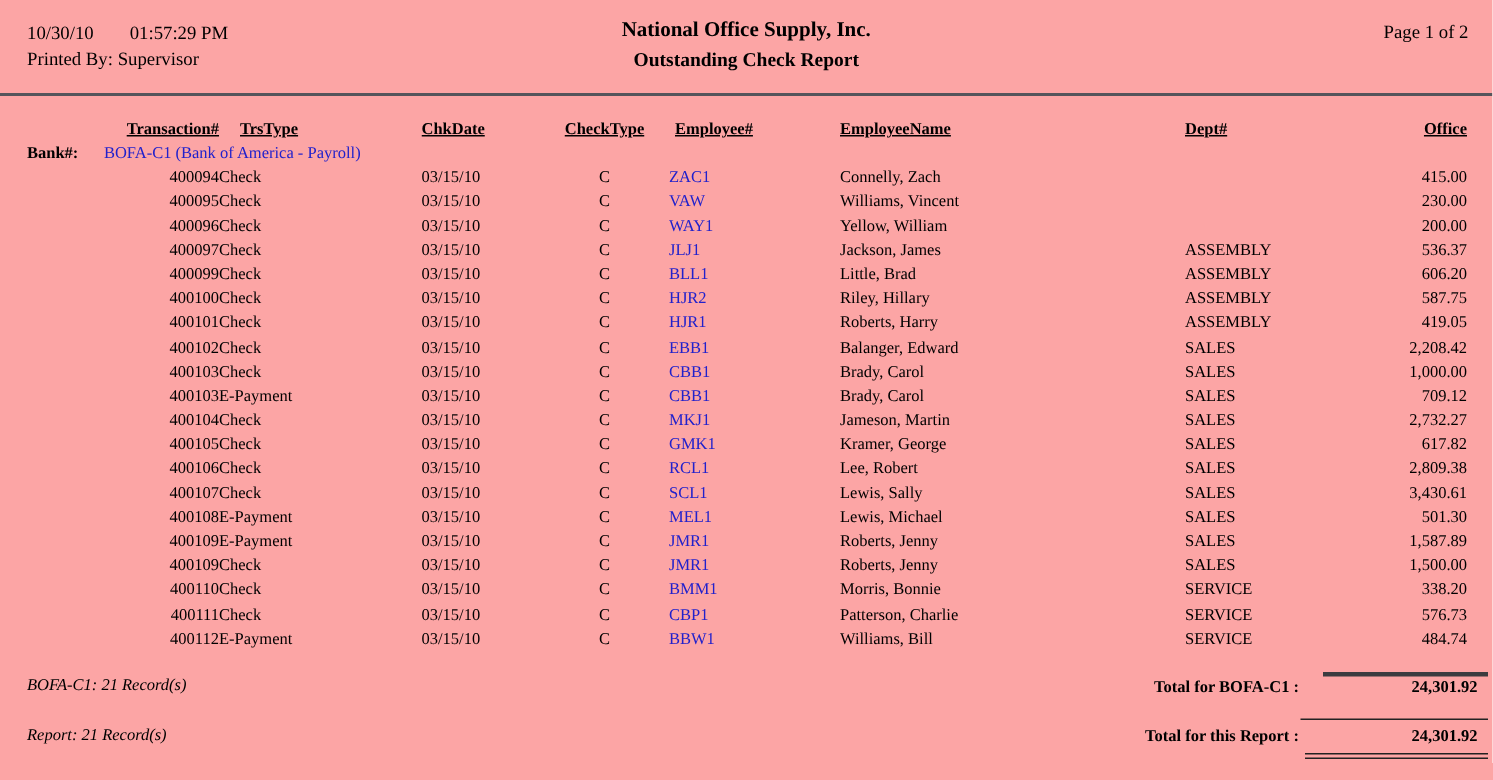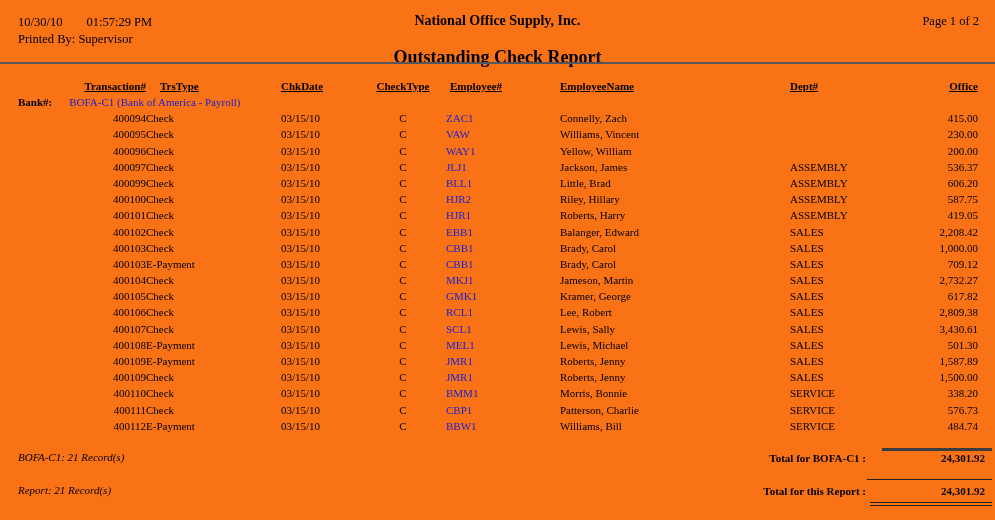--- a/index.html
+++ b/index.html
@@ -1,26 +1,26 @@
 <!DOCTYPE html>
 <html><head>
 <meta charset="utf-8">
 <style>
   * { margin:0; padding:0; box-sizing:border-box; }
   html,body { background:#ffffff; }
   .page {
-    position:relative; width:995px; height:520px; background:#f97316;
+    position:relative; width:995px; height:520px; background:#fca5a5;
     font-family:"Liberation Serif", serif; color:#000000; overflow:hidden;
   }
   
   .hdr-left { position:absolute; left:18px; top:14px; font-size:12.5px; line-height:17px; }
   .hdr-left .time { margin-left:24px; }
   .hdr-center { position:absolute; left:0; right:0; top:13px; text-align:center; }
   .company { font-size:14px; font-weight:bold; }
-  .report-title { font-size:18px; font-weight:bold; margin-top:18px; }
+  .report-title { font-size:13px; font-weight:bold; margin-top:3px; }
   .hdr-right { position:absolute; right:16px; top:14px; font-size:12.5px;text-align:right; }
   .top-rule { position:absolute; top:62px; left:0; width:995px; border-top:2px solid #55555c; }
 
   
   table.report { position:absolute; top:74px; left:18px; width:960px; border-collapse:collapse; table-layout:fixed; }
   table.report th, table.report td { font-size:11px; padding:0; vertical-align:bottom; white-space:nowrap; overflow:hidden; }
   thead th { font-weight:bold; text-decoration:underline; height:18px; text-align:left; }
   th.c-trans  { text-align:right; }
   th.c-ctype  { text-align:center; }
   th.c-amt    { text-align:right; }

